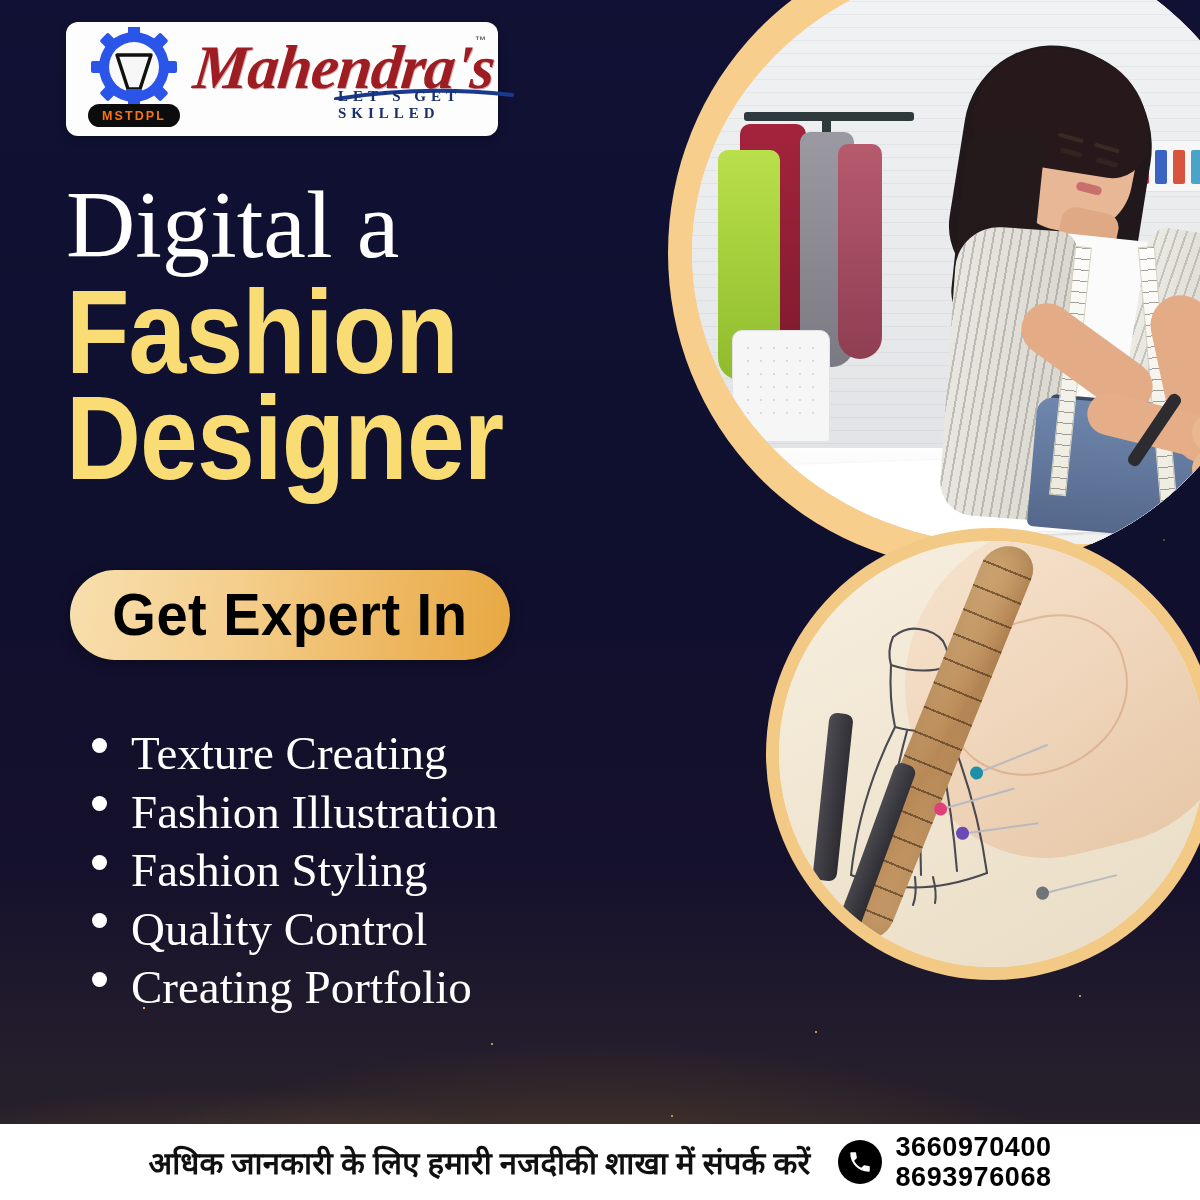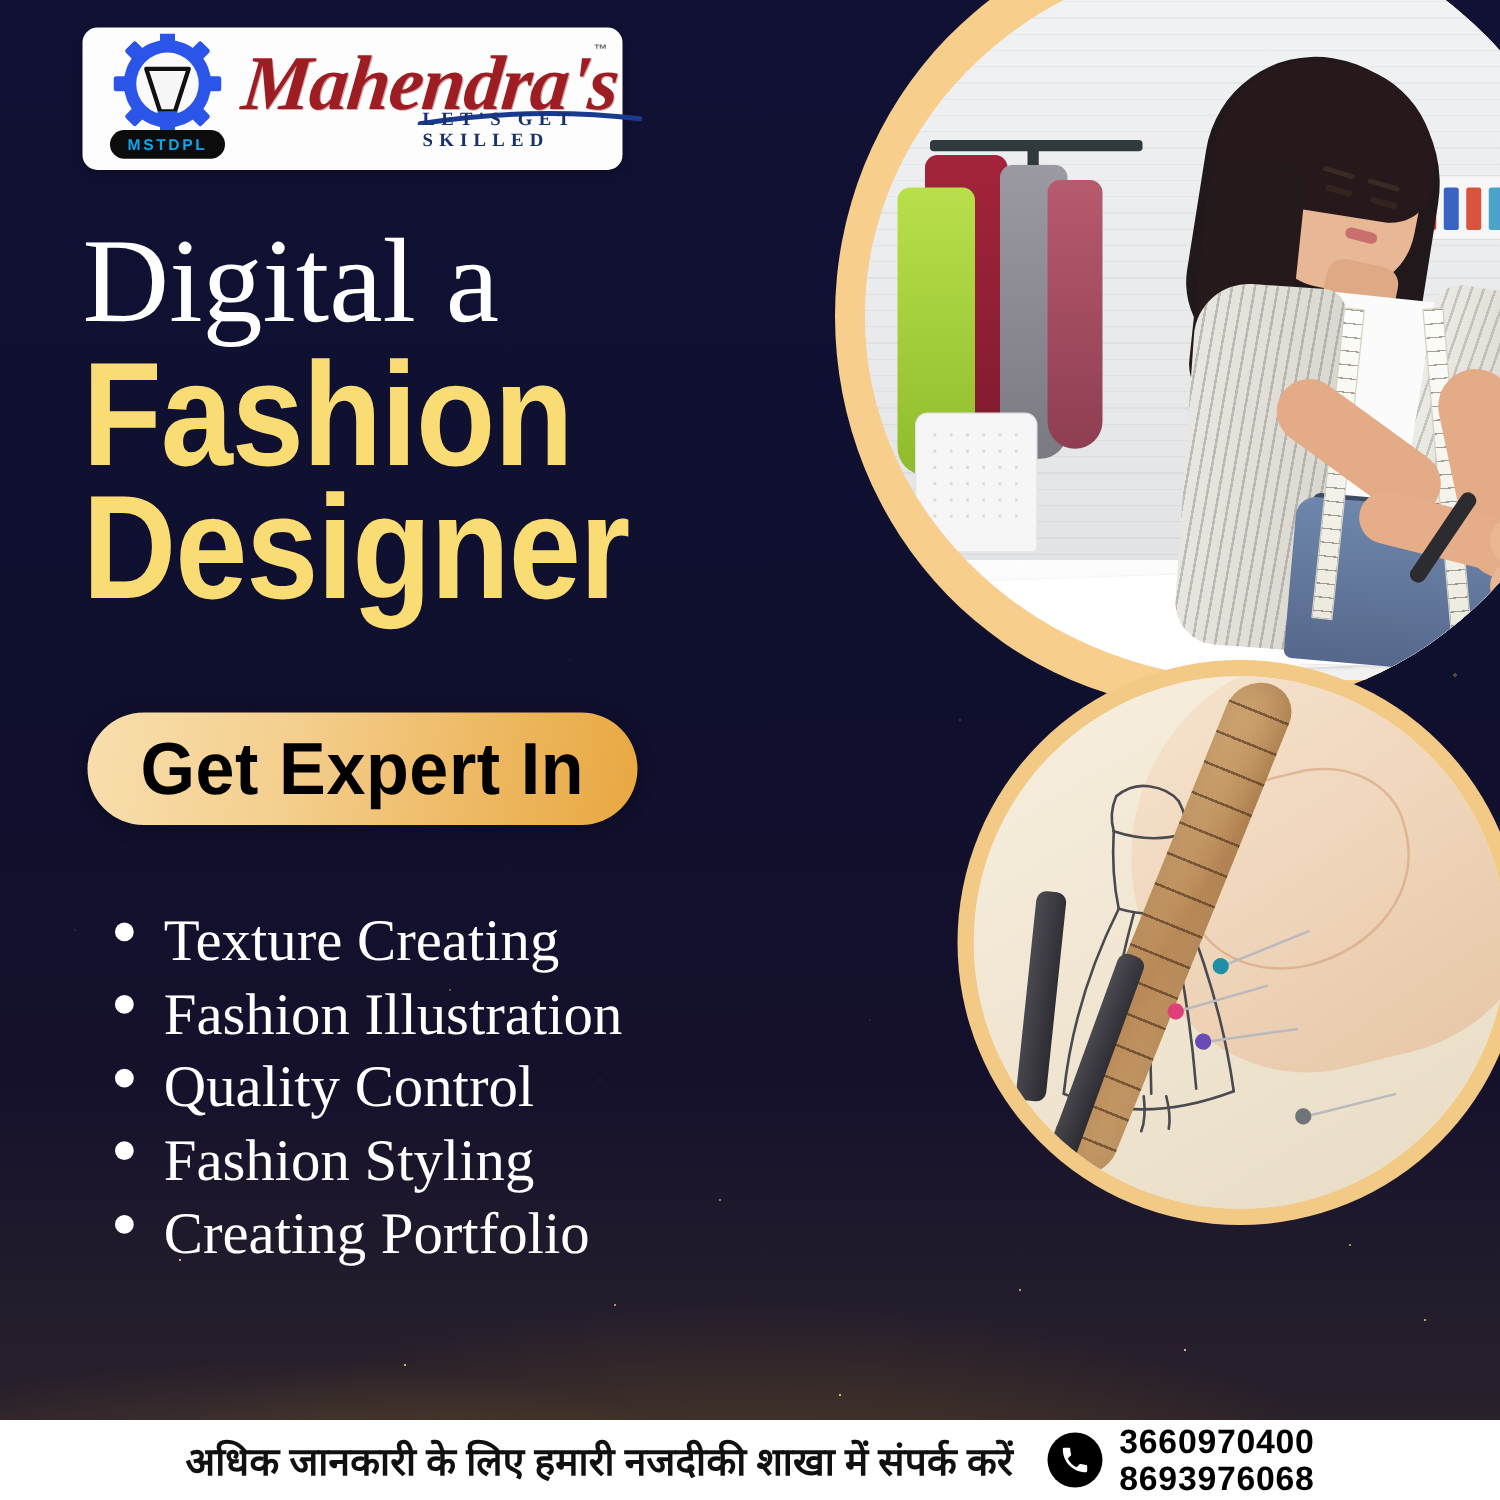--- a/index.html
+++ b/index.html
@@ -82,21 +82,21 @@
     display:flex; align-items:center;
     padding:6px 10px 6px 14px;
     box-shadow:0 2px 8px rgba(0,0,0,.3);
   }
   .logo-mark { position:relative; width:108px; height:100px; flex:0 0 auto; }
   .logo-mark svg { position:absolute; left:0; top:-2px; }
   .mstdpl-pill {
     position:absolute; left:8px; bottom:2px;
     width:92px; height:23px;
     background:#0c0c0c; border-radius:12px;
-    color:#0ea5e9; font-size:12.5px; font-weight:700;
+    color:#f97316; font-size:12.5px; font-weight:700;
     letter-spacing:2.1px;
     display:flex; align-items:center; justify-content:center;
     font-family:"Liberation Sans", sans-serif;
   }
   .logo-words { position:relative; flex:1; height:100%; }
   .brand-name {
     position:absolute; left:6px; top:4px;
     font-family:"Liberation Serif", serif;
     font-style:italic; font-weight:700;
     font-size:62px; color:#9e1d22;
@@ -293,21 +293,21 @@
   }
   .bc-marker { position:absolute; border-radius:8px; background:linear-gradient(92deg,#4c4c52,#2a2a30); }
   .bc-marker.m1 { left:42px; top:172px; width:24px; height:168px; transform:rotate(6deg); }
   .bc-marker.m2 { left:86px; top:218px; width:22px; height:182px; transform:rotate(20deg); }
   .bc-pin { position:absolute; }
   .bc-pin i { position:absolute; display:block; width:78px; height:2px; background:#b9b9be; transform-origin:left center; }
   .bc-pin b { position:absolute; width:13px; height:13px; border-radius:50%; left:-5px; top:-6px; }
 
   
   .footer {
-    position:absolute; left:0; bottom:0; width:1200px; height:64px;
+    position:absolute; left:0; bottom:0; width:1200px; height:76px;
     background:#ffffff;
     display:flex; align-items:center; justify-content:center; gap:28px;
   }
   .footer-text {
     font-family:"Liberation Serif", serif;
     font-weight:700;
     font-size:31px; color:#101010;
     letter-spacing:.2px;
   }
   .footer-phone { display:flex; align-items:center; gap:13px; }
@@ -478,25 +478,25 @@
     <div class="bullet-row">
       <span class="bullet-dot"></span>
       <span class="bullet-text">Texture Creating</span>
     </div>
     <div class="bullet-row">
       <span class="bullet-dot"></span>
       <span class="bullet-text">Fashion Illustration</span>
     </div>
     <div class="bullet-row">
       <span class="bullet-dot"></span>
-      <span class="bullet-text">Quality Control</span>
+      <span class="bullet-text">Fashion Styling</span>
     </div>
     <div class="bullet-row">
       <span class="bullet-dot"></span>
-      <span class="bullet-text">Fashion Styling</span>
+      <span class="bullet-text">Quality Control</span>
     </div>
     <div class="bullet-row">
       <span class="bullet-dot"></span>
       <span class="bullet-text">Creating Portfolio</span>
     </div>
   </div>
 
   <div class="footer">
     <div class="footer-text">अधिक जानकारी के लिए हमारी नजदीकी शाखा में संपर्क करें</div>
     <div class="footer-phone">

